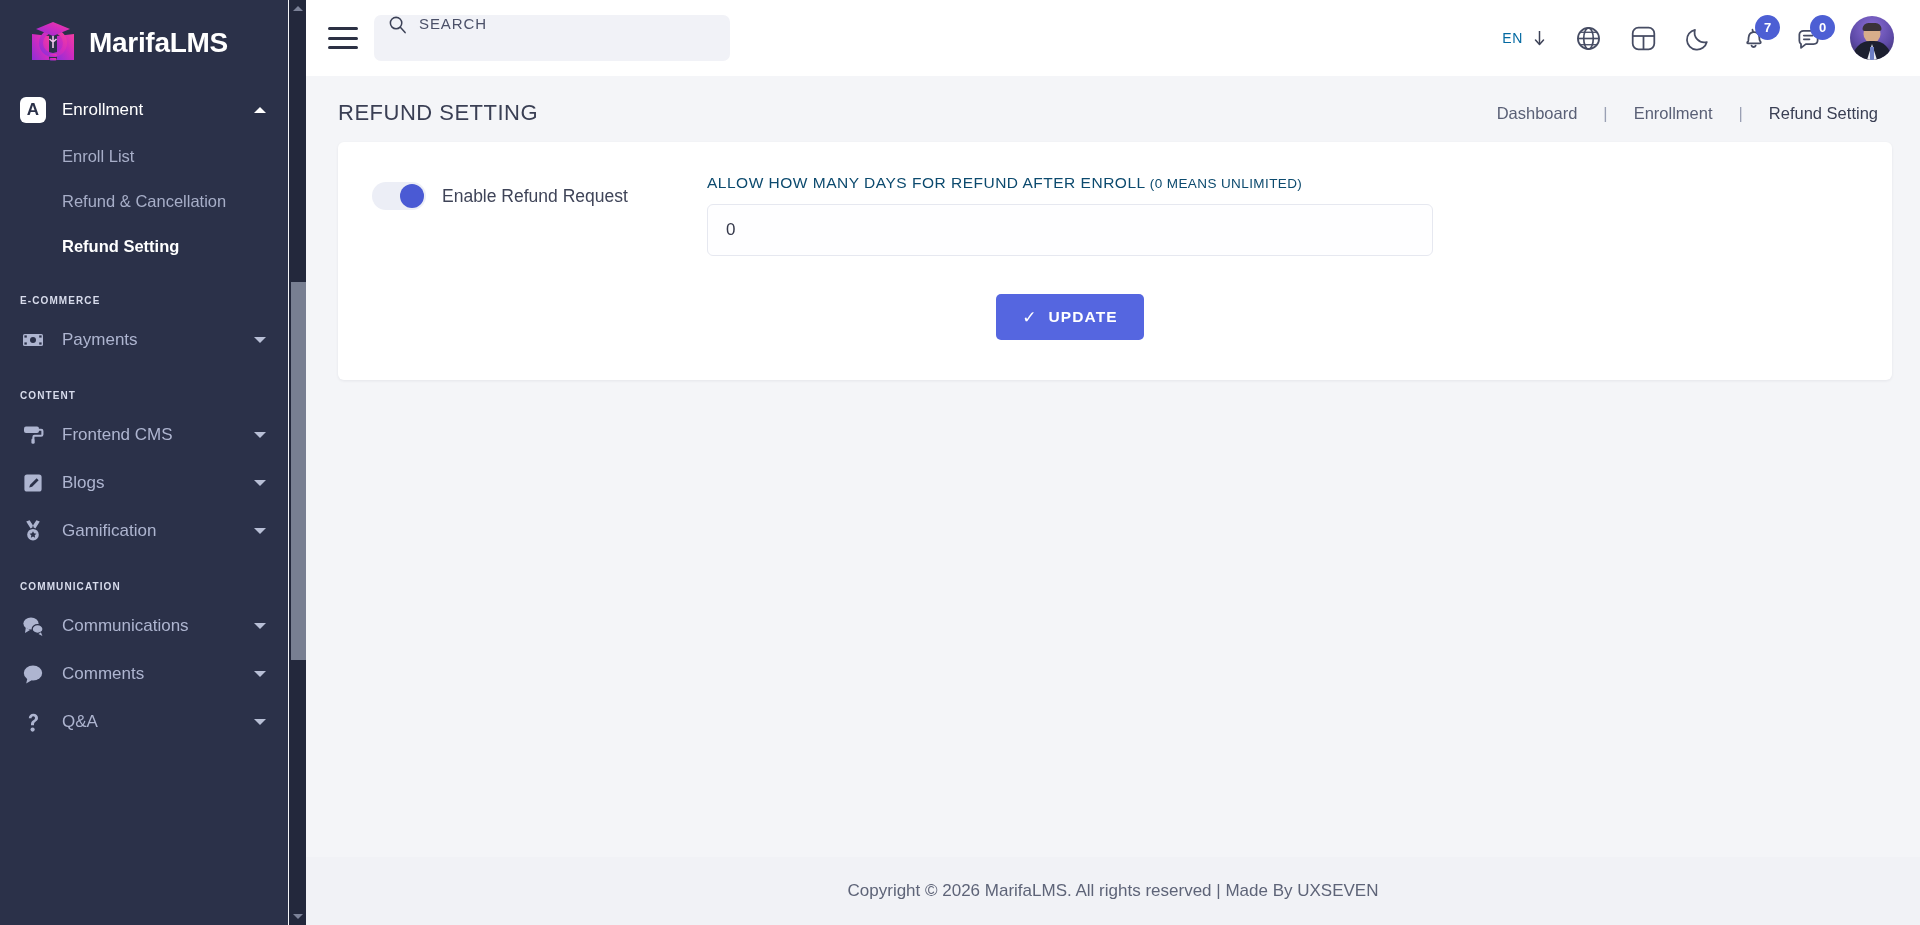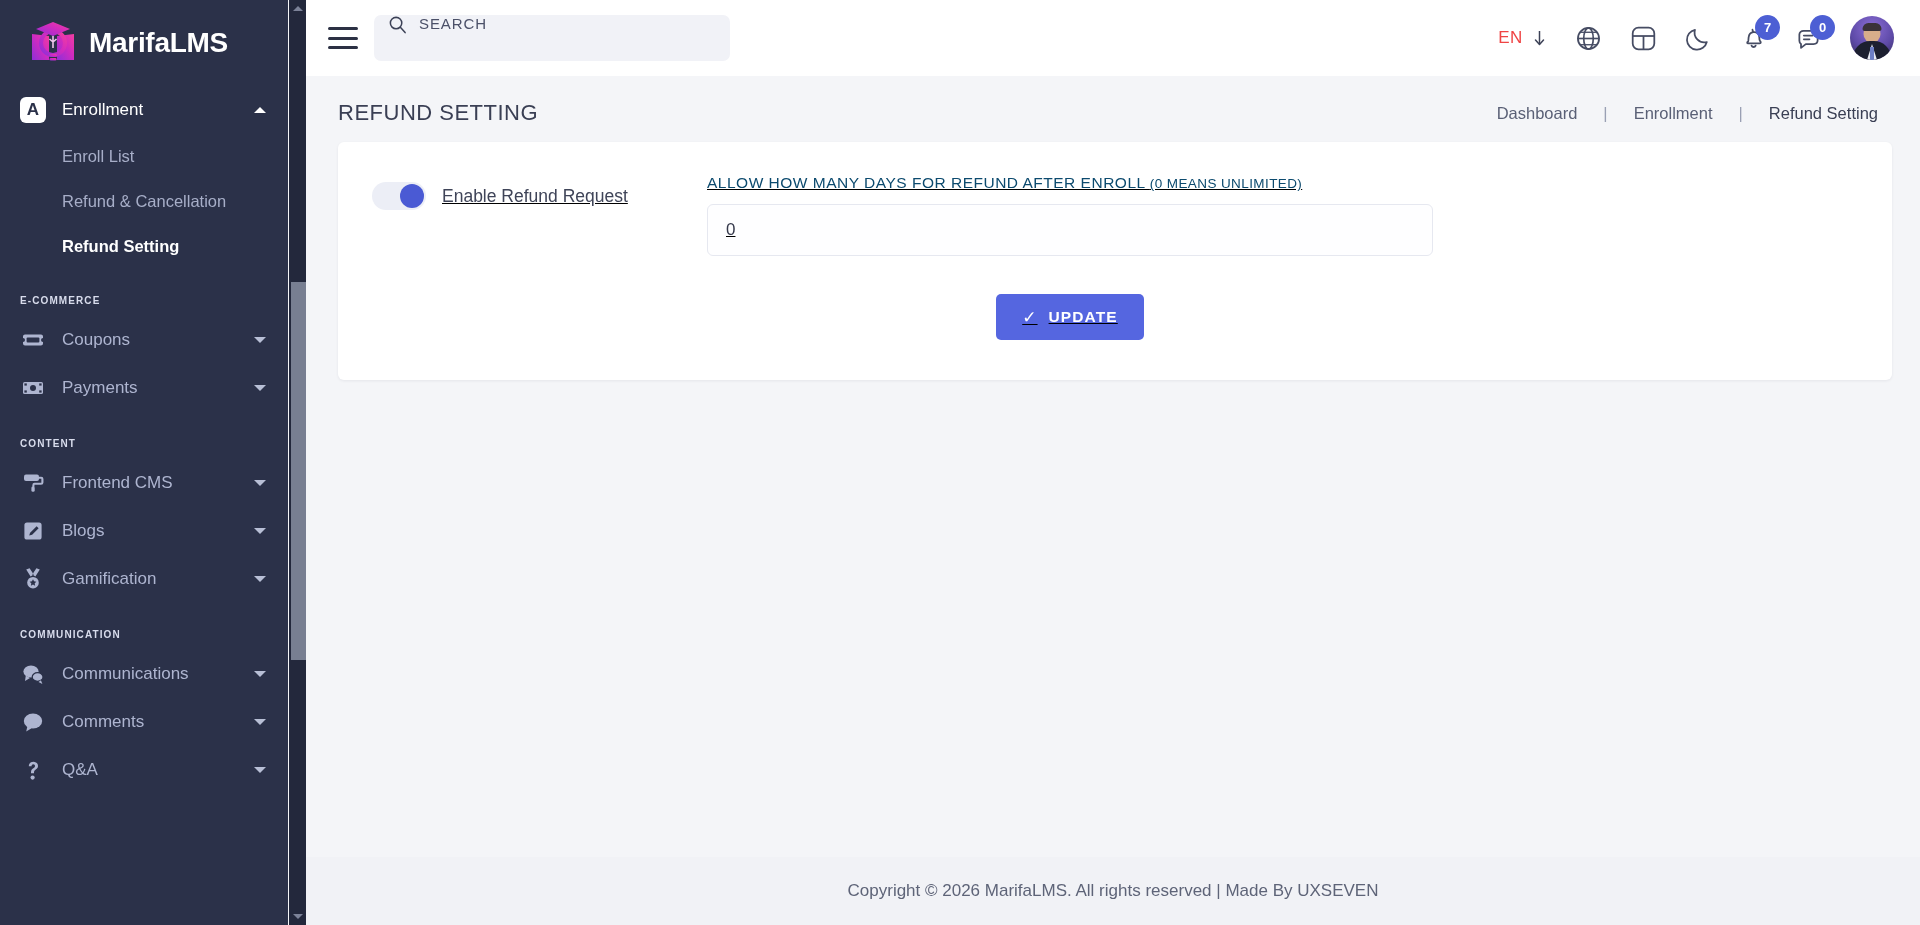--- a/index.html
+++ b/index.html
@@ -122,21 +122,21 @@
   }
   .searchbox .sb-label {
     color: #4b5068; font-size: 15px; letter-spacing: 0.9px; margin-left: 12px;
     text-transform: uppercase;
   }
 
   .topbar-right {
     margin-left: auto; display: flex; align-items: center; gap: 28px;
   }
   .lang { display: flex; align-items: center; gap: 9px; cursor: pointer; }
-  .lang .lang-text { color: #ef4444; font-size: 17px; letter-spacing: 0.6px; }
+  .lang .lang-text { color: #0369a1; font-size: 14px; letter-spacing: 0.6px; }
 
   .ic-btn { position: relative; cursor: pointer; display: flex; align-items: center; }
   .badge {
     position: absolute; top: -10px; right: -13px;
     min-width: 25px; height: 25px; border-radius: 50%;
     background: #4d5fd4; color: #fff; font-size: 13px; font-weight: 600;
     display: flex; align-items: center; justify-content: center; padding: 0 5px;
   }
   .avatar {
     width: 44px; height: 44px; border-radius: 50%; cursor: pointer;
@@ -175,21 +175,21 @@
   }
   .breadcrumb {
     margin-left: auto; display: flex; align-items: center; gap: 8px;
     font-size: 16.5px; color: #5a6076;
   }
   .breadcrumb .crumb { cursor: pointer; }
   .breadcrumb .crumb.last { color: #3a3f54; cursor: default; }
   .breadcrumb .sep { color: #9aa0b4; padding: 0 18px; }
 
   
-  .content { padding: 0 28px 0 32px; text-decoration: underline; }
+  .content { padding: 0 28px 0 32px; }
   .card {
     background: #ffffff; border-radius: 6px;
     box-shadow: 0 1px 3px rgba(30,35,60,0.07);
     padding: 28px 34px 40px 34px;
     display: flex; align-items: flex-start;
     min-height: 195px;
   }
   .col-left { width: 335px; flex: 0 0 335px; padding-top: 12px; }
   .toggle-row { display: flex; align-items: center; gap: 16px; }
   .switch {
@@ -272,30 +272,20 @@
             <span class="nav-label">Enrollment</span>
             <span class="caret up"></span>
           </div>
           <div class="sub-item">Enroll List</div>
           <div class="sub-item">Refund &amp; Cancellation</div>
           <div class="sub-item current">Refund Setting</div>
           <div class="nav-group-title">E-COMMERCE</div>
           <div class="nav-item">
             <span class="nav-ico">
               <svg width="24" height="24" viewBox="0 0 24 24">
-                <path d="M2 8.5c0-1.1.9-2 2-2h16c1.1 0 2 .9 2 2V10a2 2 0 0 0 0 4v1.5c0 1.1-.9 2-2 2H4a2 2 0 0 1-2-2V14a2 2 0 0 0 0-4Z" fill="#aeb5d0"></path>
-                <rect x="5.6" y="9.4" width="12.8" height="5.2" rx="1" fill="#2b3149"></rect>
-              </svg>
-            </span>
-            <span class="nav-label">Coupons</span>
-            <span class="caret"></span>
-          </div>
-          <div class="nav-item">
-            <span class="nav-ico">
-              <svg width="24" height="24" viewBox="0 0 24 24">
                 <rect x="2" y="6" width="20" height="12" rx="1.6" fill="#aeb5d0"></rect>
                 <circle cx="12" cy="12" r="3" fill="#2b3149"></circle>
                 <rect x="3.4" y="7.4" width="2.4" height="2.2" fill="#2b3149"></rect>
                 <rect x="18.2" y="7.4" width="2.4" height="2.2" fill="#2b3149"></rect>
                 <rect x="3.4" y="14.4" width="2.4" height="2.2" fill="#2b3149"></rect>
                 <rect x="18.2" y="14.4" width="2.4" height="2.2" fill="#2b3149"></rect>
               </svg>
             </span>
             <span class="nav-label">Payments</span>
             <span class="caret"></span>

